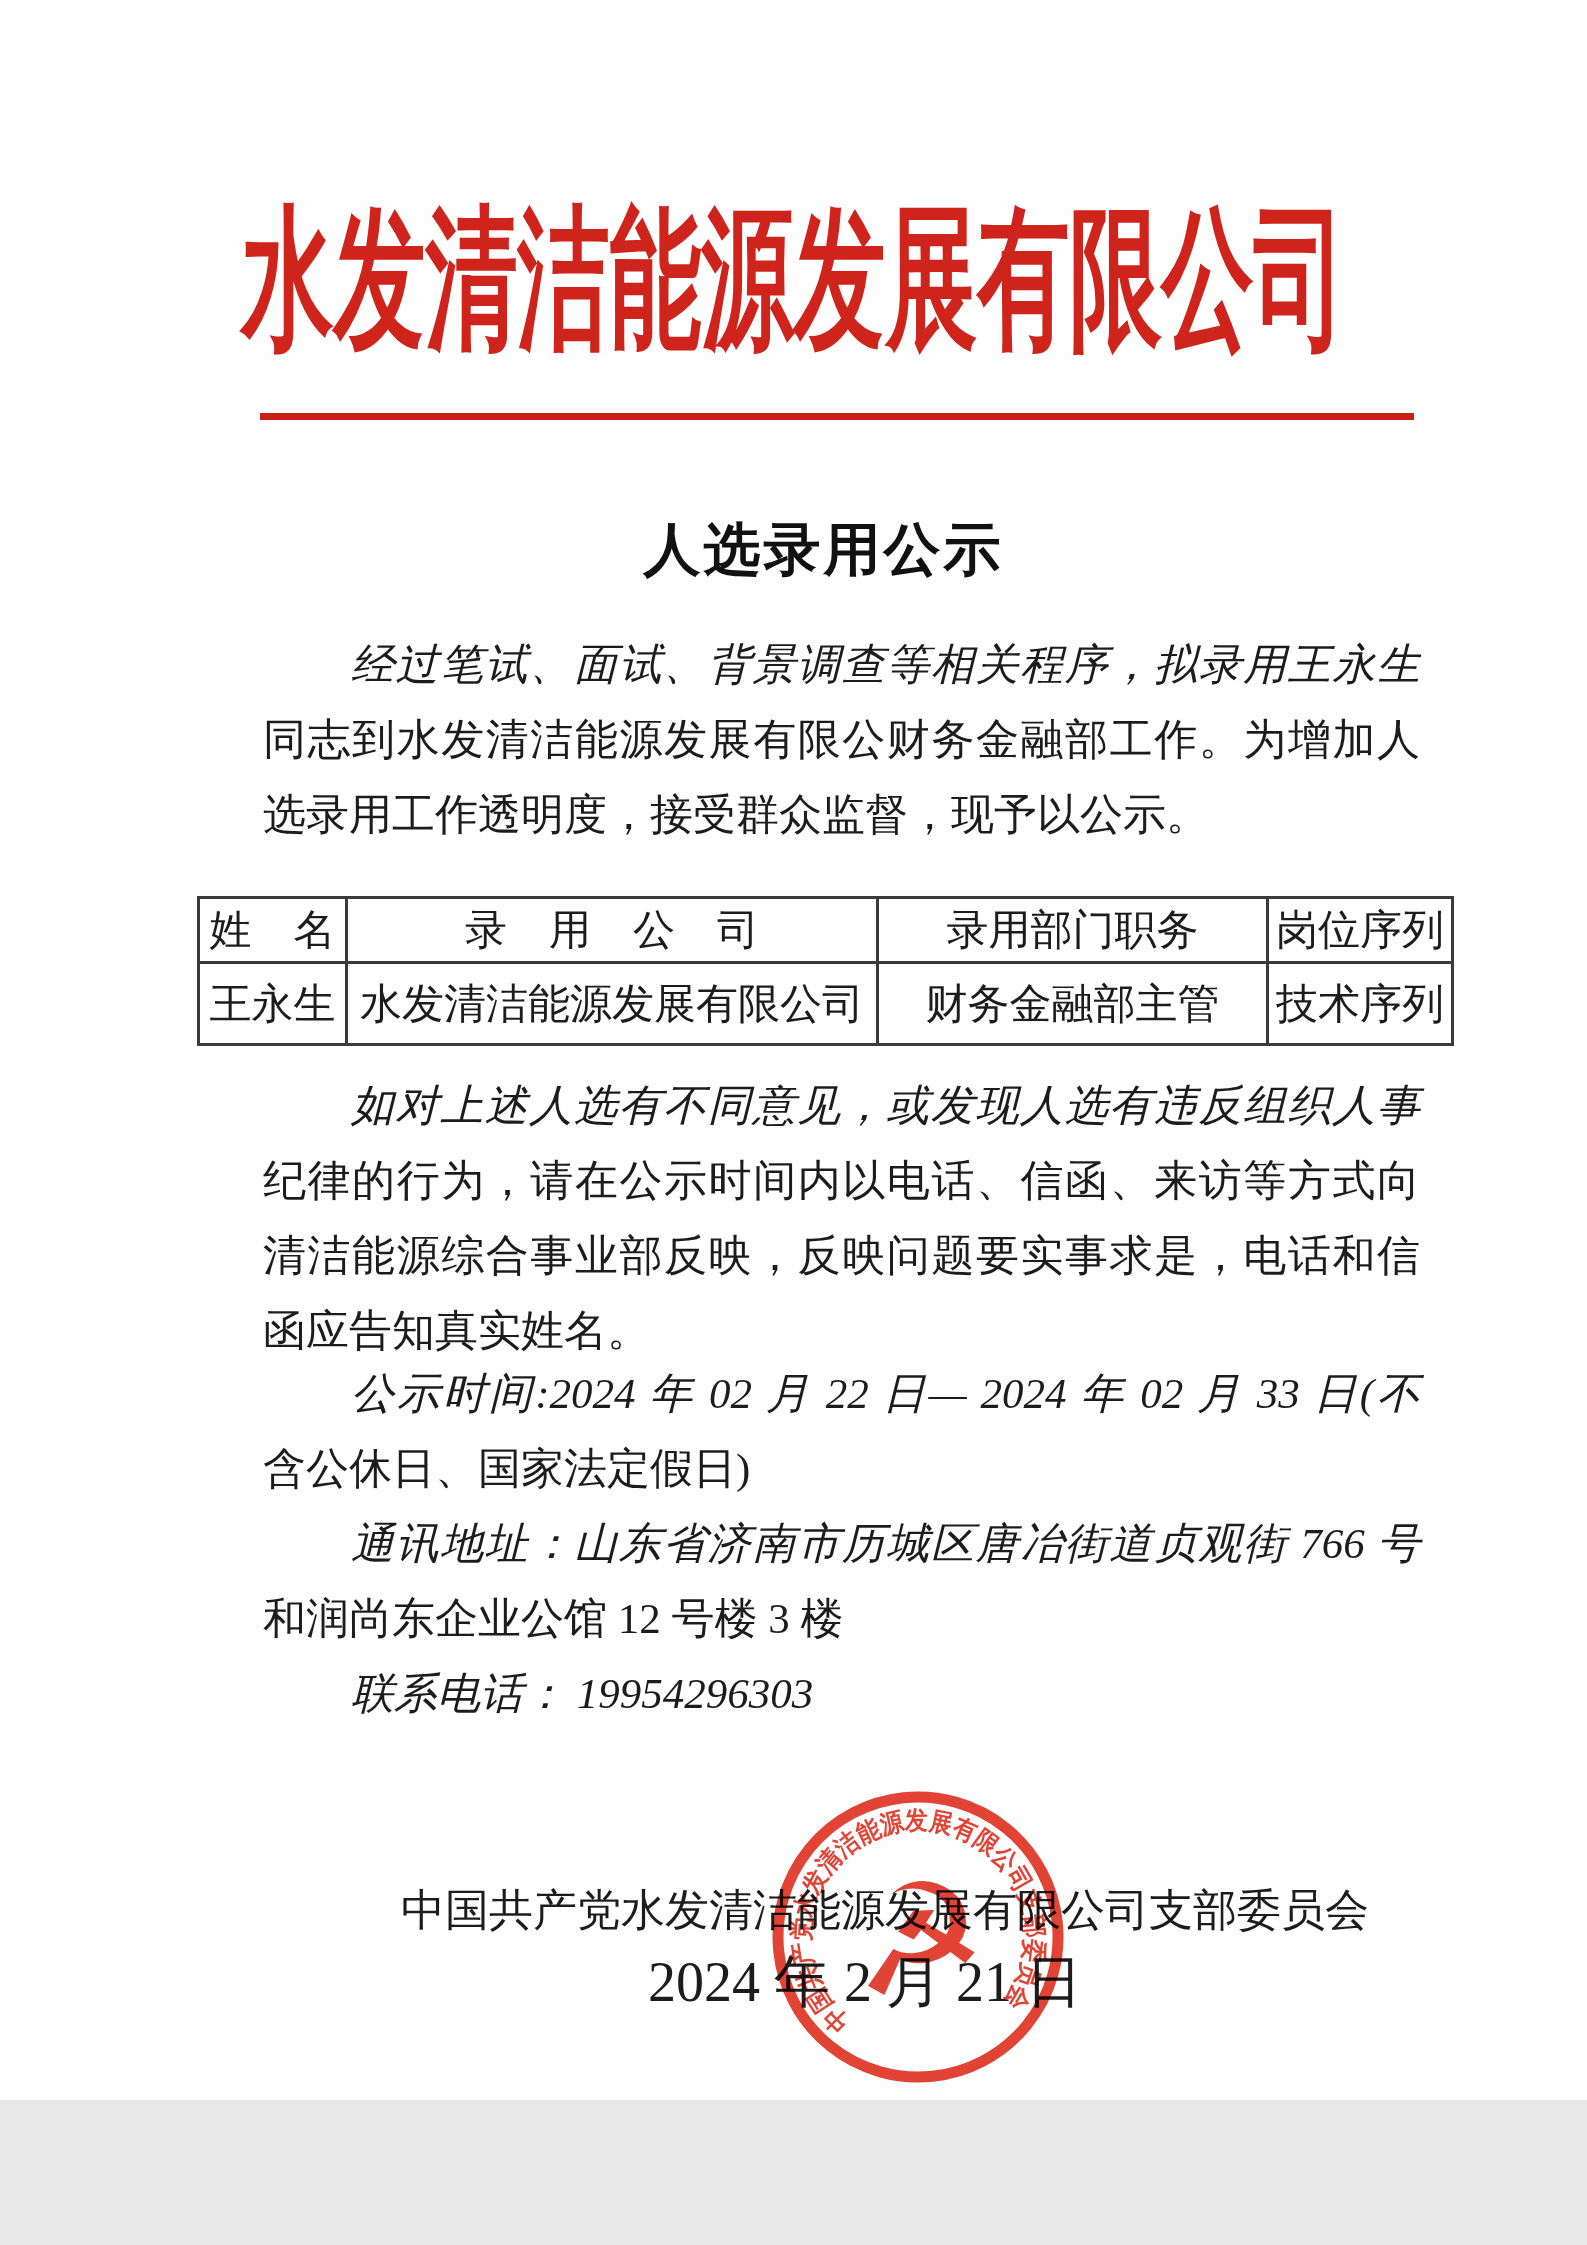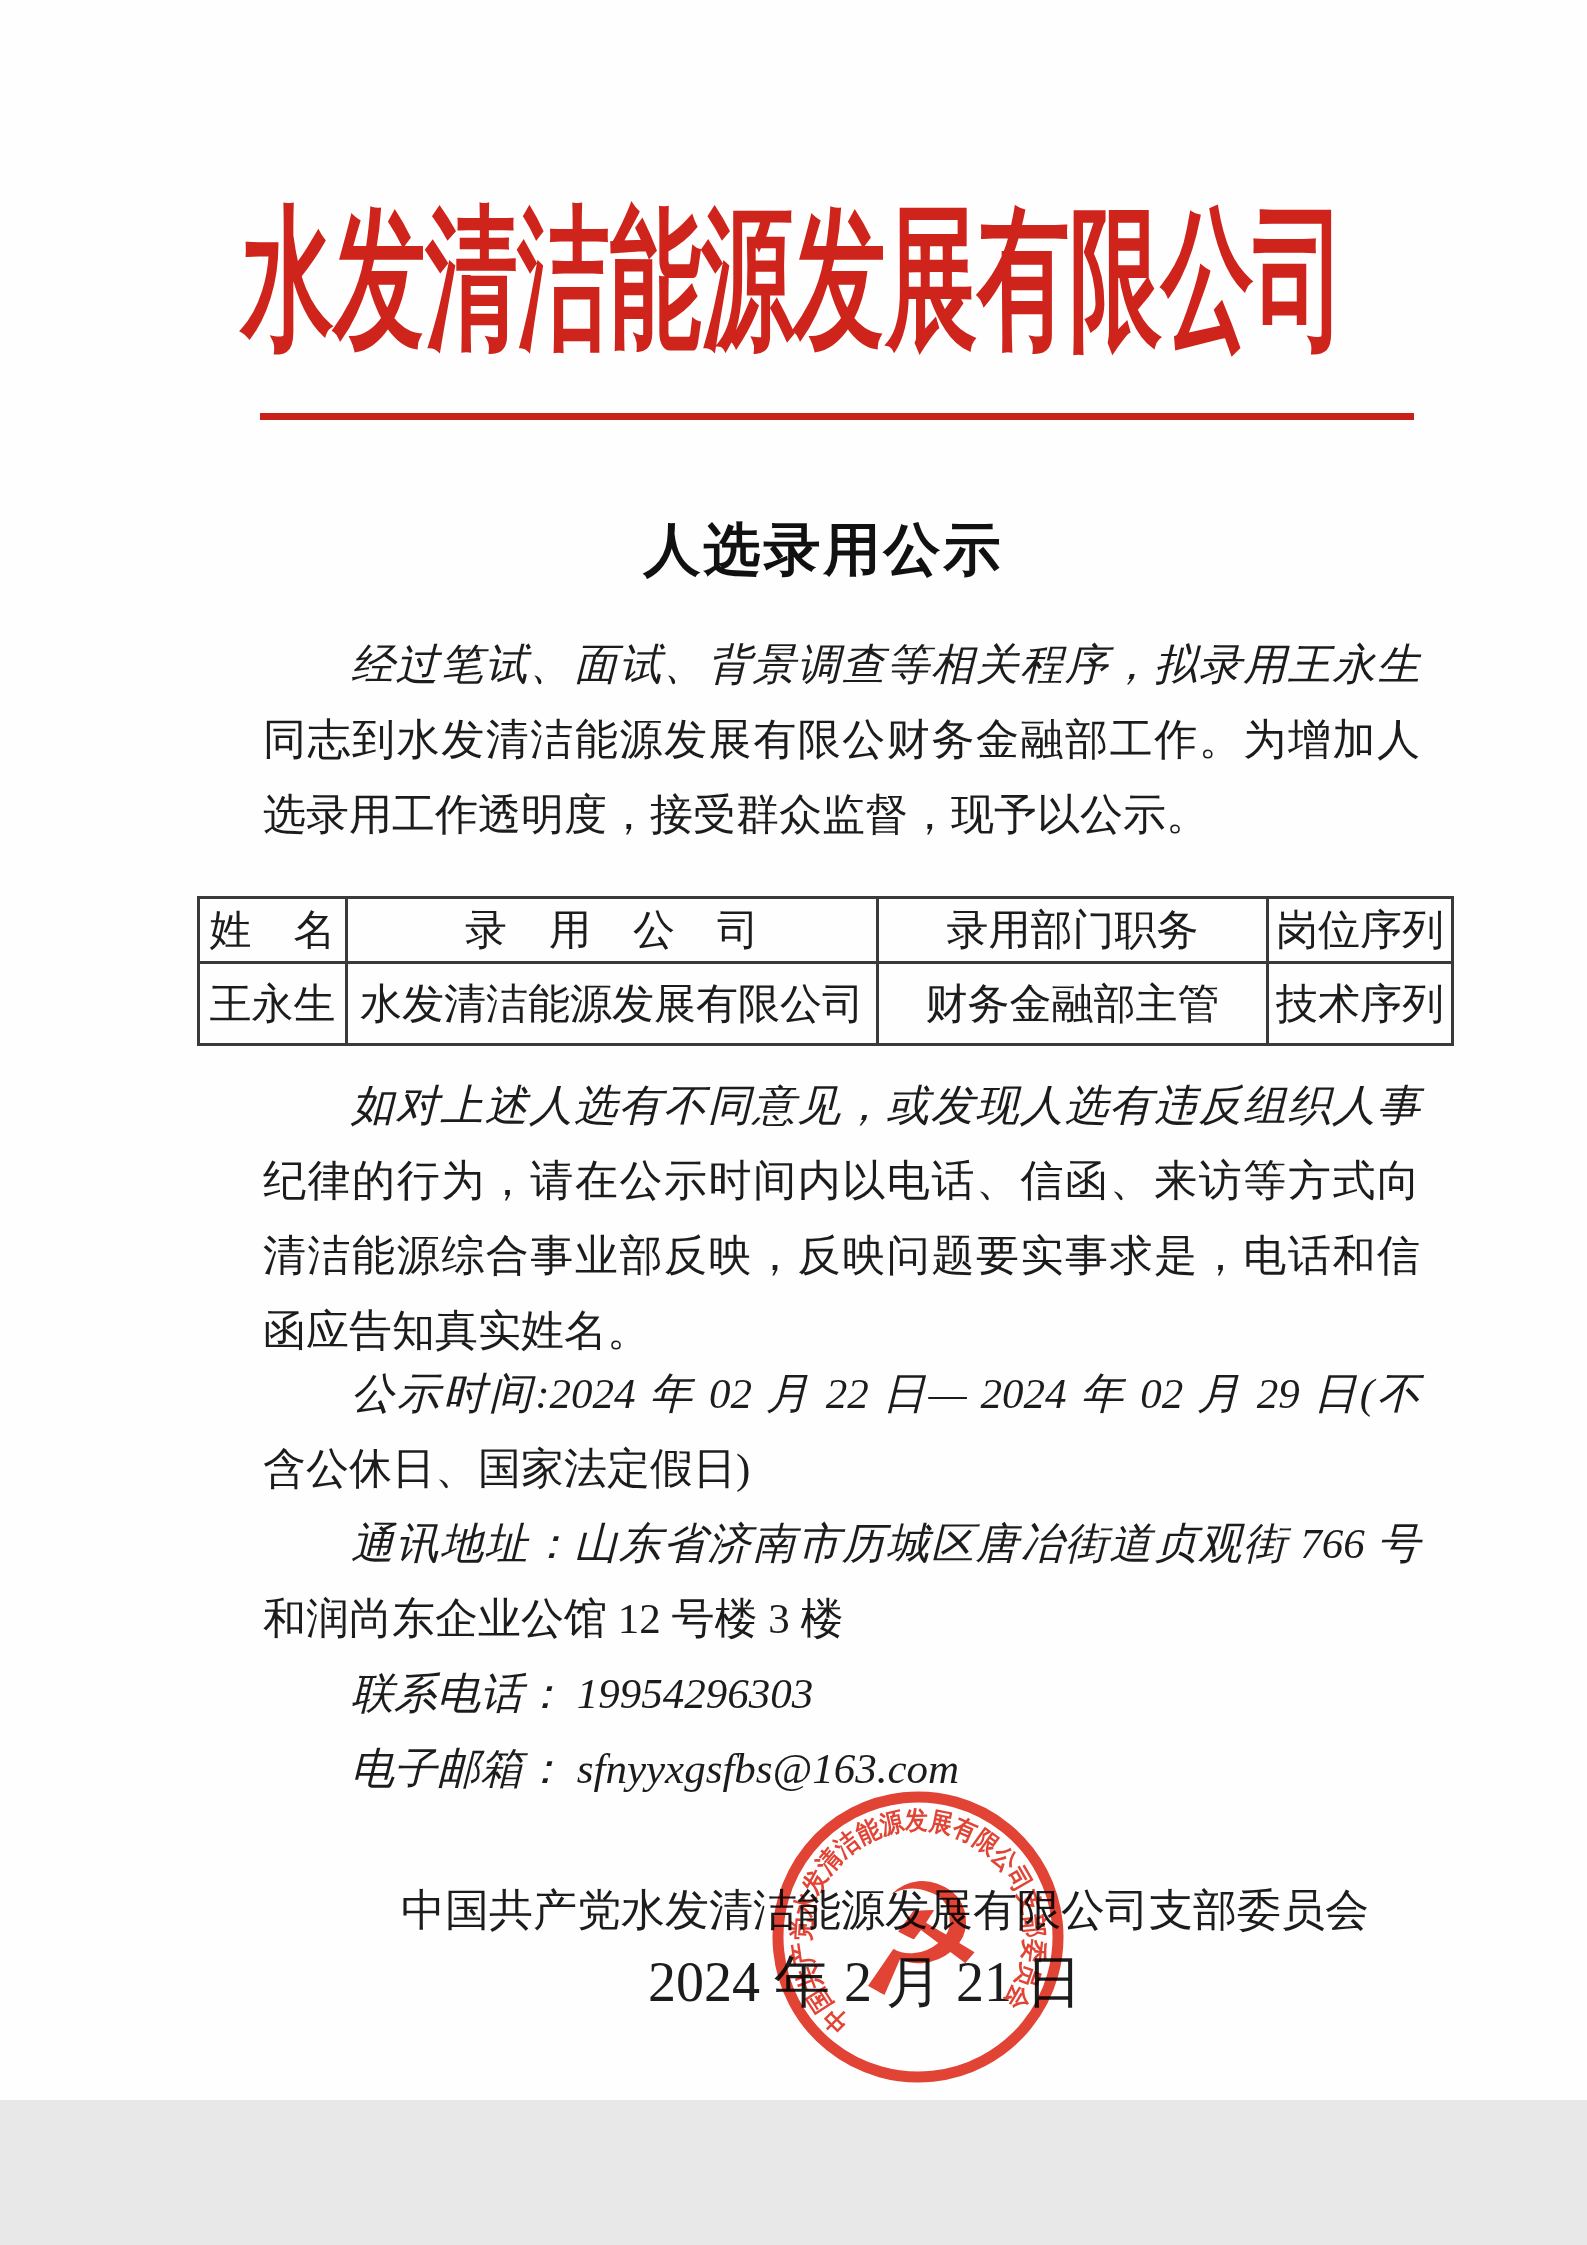--- a/index.html
+++ b/index.html
@@ -129,36 +129,33 @@
   </div>
 
   <div class="abs textblock p2">
     <div class="line stretch indent">如对上述人选有不同意见，或发现人选有违反组织人事</div>
     <div class="line stretch">纪律的行为，请在公示时间内以电话、信函、来访等方式向</div>
     <div class="line stretch">清洁能源综合事业部反映，反映问题要实事求是，电话和信</div>
     <div class="line">函应告知真实姓名。</div>
   </div>
 
   <div class="abs textblock p3">
-    <div class="line stretch indent">公示时间:2024 年 02 月 22 日— 2024 年 02 月 29 日(不</div>
+    <div class="line stretch indent">公示时间:2024 年 02 月 22 日— 2024 年 02 月 33 日(不</div>
     <div class="line">含公休日、国家法定假日)</div>
   </div>
 
   <div class="abs textblock p4">
     <div class="line stretch indent">通讯地址：山东省济南市历城区唐冶街道贞观街 766 号</div>
     <div class="line">和润尚东企业公馆 12 号楼 3 楼</div>
   </div>
 
   <div class="abs textblock p5">
     <div class="line indent">联系电话： 19954296303</div>
   </div>
 
-  <div class="abs textblock p6">
-    <div class="line indent">电子邮箱： sfnyyxgsfbs@163.com</div>
-  </div>
 
   <div class="abs signature-line">中国共产党水发清洁能源发展有限公司支部委员会</div>
   <div class="abs date-line">2024 年 2 月 21 日</div>
 
   <div class="abs seal">
     <svg viewBox="0 0 320 320" width="320" height="320">
       <defs>
         <path id="sealArc" d="M 83.6 236.4 A 108 108 0 1 1 236.4 236.4" fill="none"></path>
       </defs>
       <circle cx="160" cy="160" r="140" fill="none" stroke="#e03424" stroke-width="11"></circle>

